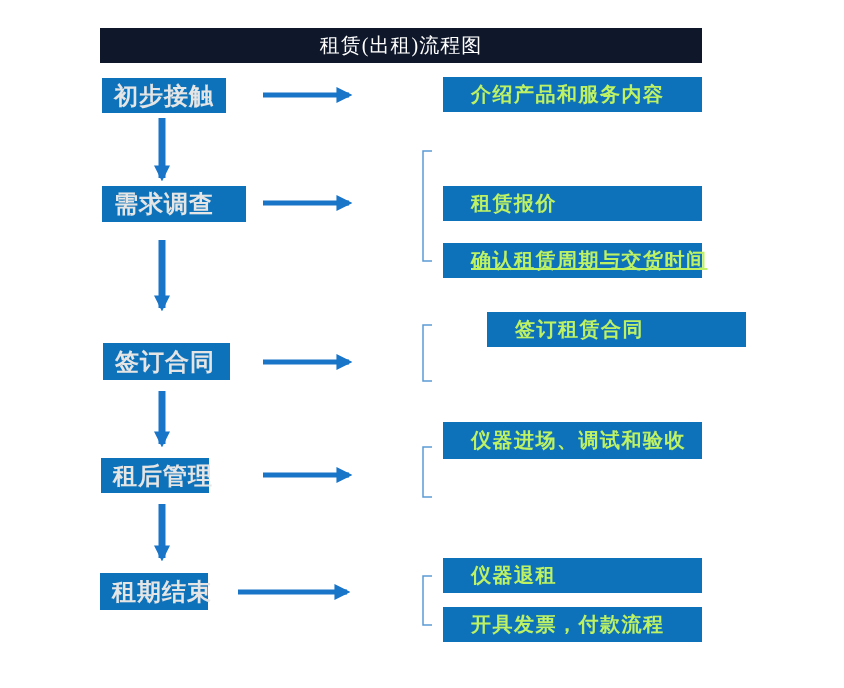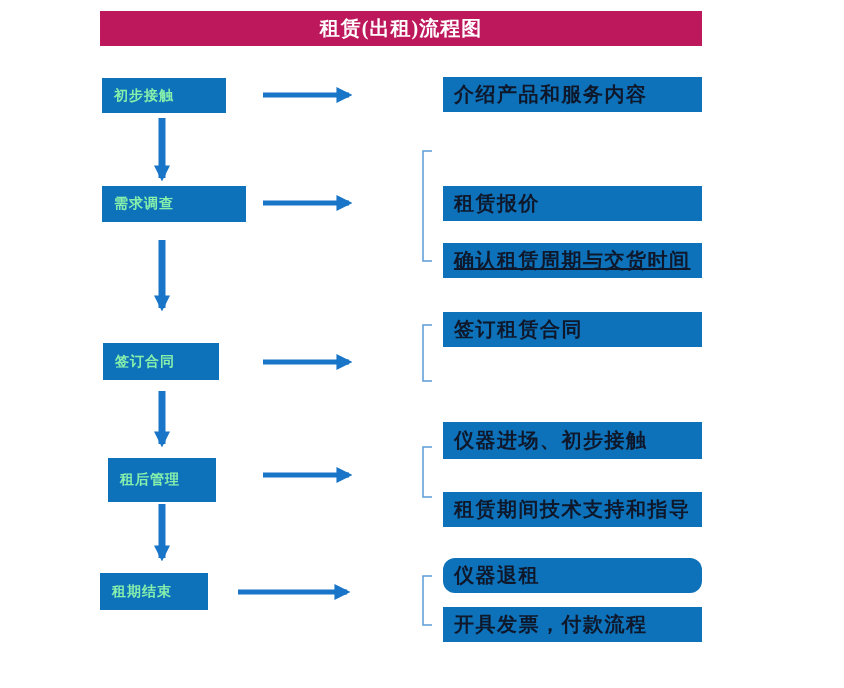--- a/index.html
+++ b/index.html
@@ -18,58 +18,58 @@
   .connectors {
     position: absolute;
     left: 0;
     top: 0;
     width: 844px;
     height: 688px;
   }
   .banner {
     position: absolute;
     left: 100px;
-    top: 11px;
+    top: 28px;
     width: 602px;
     height: 35px;
-    background: #be185d;
+    background: #0f172a;
     color: #ffffff;
-    font-weight: 700;
+    font-weight: 400;
     font-size: 20px;
     letter-spacing: 1px;
     display: flex;
     align-items: center;
     justify-content: center;
   }
   .stage {
     position: absolute;
     background: #0d72b9;
-    color: #86efac;
+    color: #e5e5e5;
     font-weight: 700;
-    font-size: 14px;
+    font-size: 24px;
     letter-spacing: 1px;
     display: flex;
     align-items: center;
     padding-left: 12px;
     box-sizing: border-box;
     white-space: nowrap;
   }
   .out {
     position: absolute;
     left: 443px;
     width: 259px;
     height: 35px;
     background: #0d72b9;
-    color: #0f172a;
+    color: #bef264;
     font-weight: 700;
     font-size: 20px;
     letter-spacing: 1.5px;
     display: flex;
     align-items: center;
-    padding-left: 11px;
+    padding-left: 28px;
     box-sizing: border-box;
     white-space: nowrap;
   }
 </style>
 </head>
 <body>
 
 <div class="canvas">
 
   <svg class="connectors" width="844" height="688" viewBox="0 0 844 688" xmlns="http://www.w3.org/2000/svg">
@@ -93,30 +93,29 @@
     <path d="M432,151 H423 V261 H432" fill="none" stroke="#5b9bd5" stroke-width="1.5"></path>
     <path d="M432,325 H423 V381 H432" fill="none" stroke="#5b9bd5" stroke-width="1.5"></path>
     <path d="M432,447 H423 V497 H432" fill="none" stroke="#5b9bd5" stroke-width="1.5"></path>
     <path d="M432,576 H423 V625 H432" fill="none" stroke="#5b9bd5" stroke-width="1.5"></path>
   </svg>
 
   <div class="banner">租赁(出租)流程图</div>
 
   <div class="stage" style="left:102px; top:78px;  width:124px; height:35px;">初步接触</div>
   <div class="stage" style="left:102px; top:186px; width:144px; height:36px;">需求调查</div>
-  <div class="stage" style="left:103px; top:343px; width:116px; height:37px;">签订合同</div>
-  <div class="stage" style="left:108px; top:458px; width:108px; height:44px;">租后管理</div>
+  <div class="stage" style="left:103px; top:343px; width:127px; height:37px;">签订合同</div>
+  <div class="stage" style="left:101px; top:458px; width:108px; height:35px;">租后管理</div>
   <div class="stage" style="left:100px; top:573px; width:108px; height:37px;font-family:Liberation Mono, monospace;">租期结束</div>
 
   <div class="out" style="top:77px;">介绍产品和服务内容</div>
 
   <div class="out" style="top:186px;">租赁报价</div>
   <div class="out" style="top:243px;text-decoration:underline;">确认租赁周期与交货时间</div>
 
-  <div class="out" style="top:312px;">签订租赁合同</div>
+  <div class="out" style="top:312px;margin-left:44px;">签订租赁合同</div>
 
-  <div class="out" style="top:422px; height:37px;">仪器进场、初步接触</div>
-  <div class="out" style="top:492px;">租赁期间技术支持和指导</div>
+  <div class="out" style="top:422px; height:37px;">仪器进场、调试和验收</div>
 
-  <div class="out" style="top:558px;border-radius:12px;">仪器退租</div>
+  <div class="out" style="top:558px;">仪器退租</div>
   <div class="out" style="top:607px;text-align:center;">开具发票，付款流程</div>
 
 </div>
 
 </body></html>

